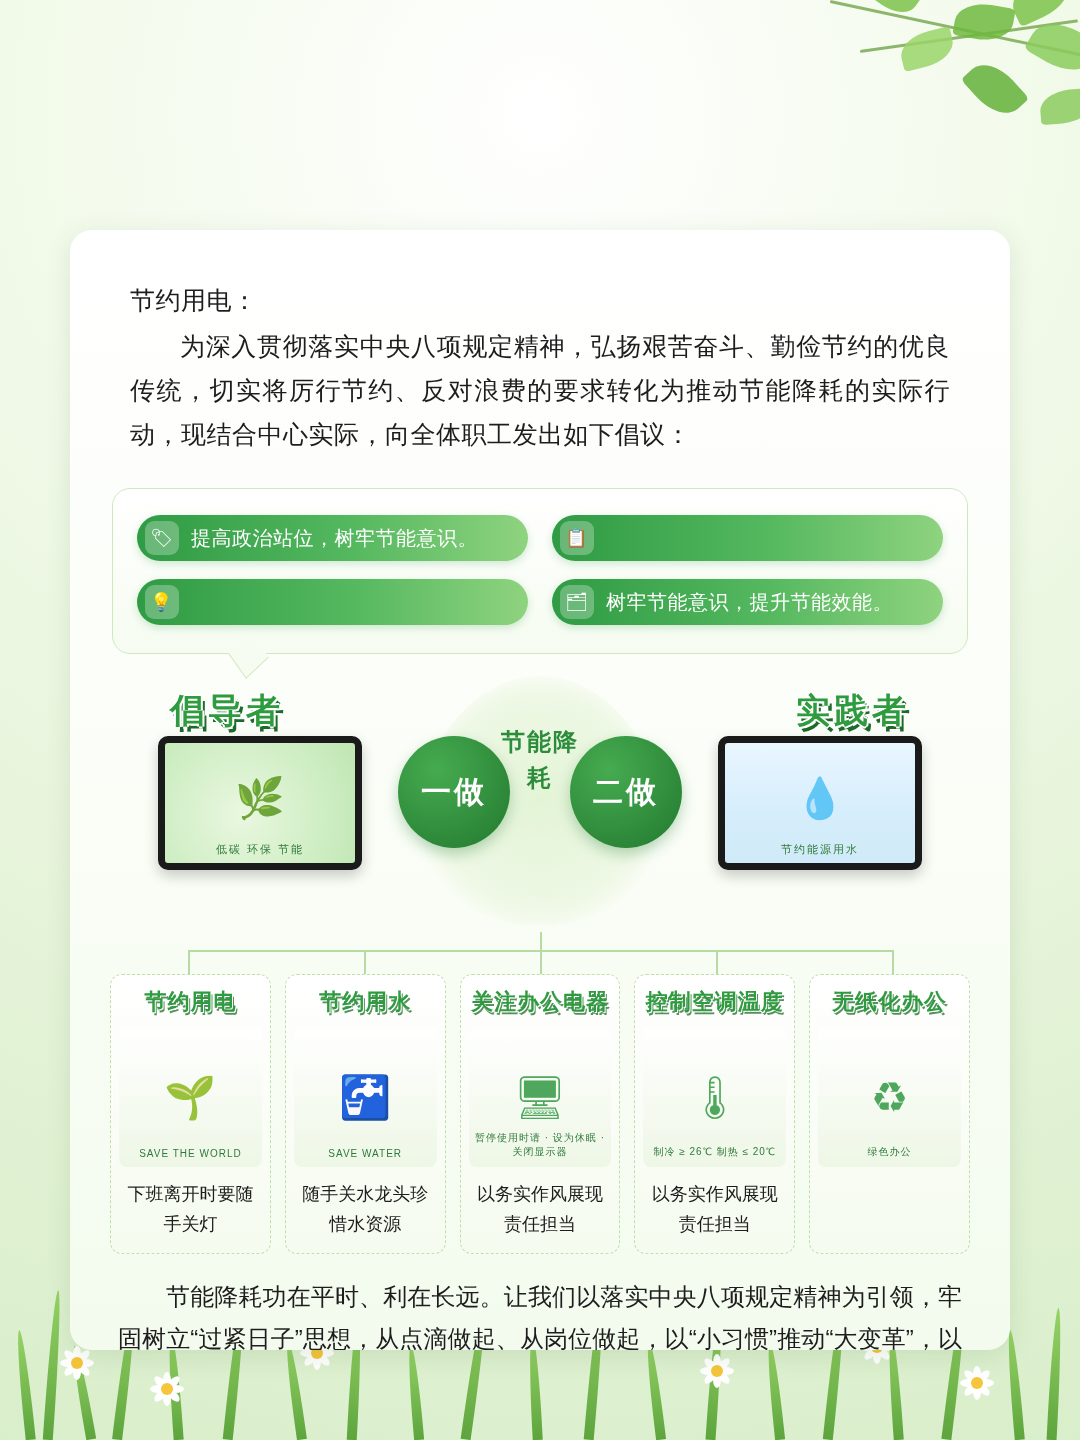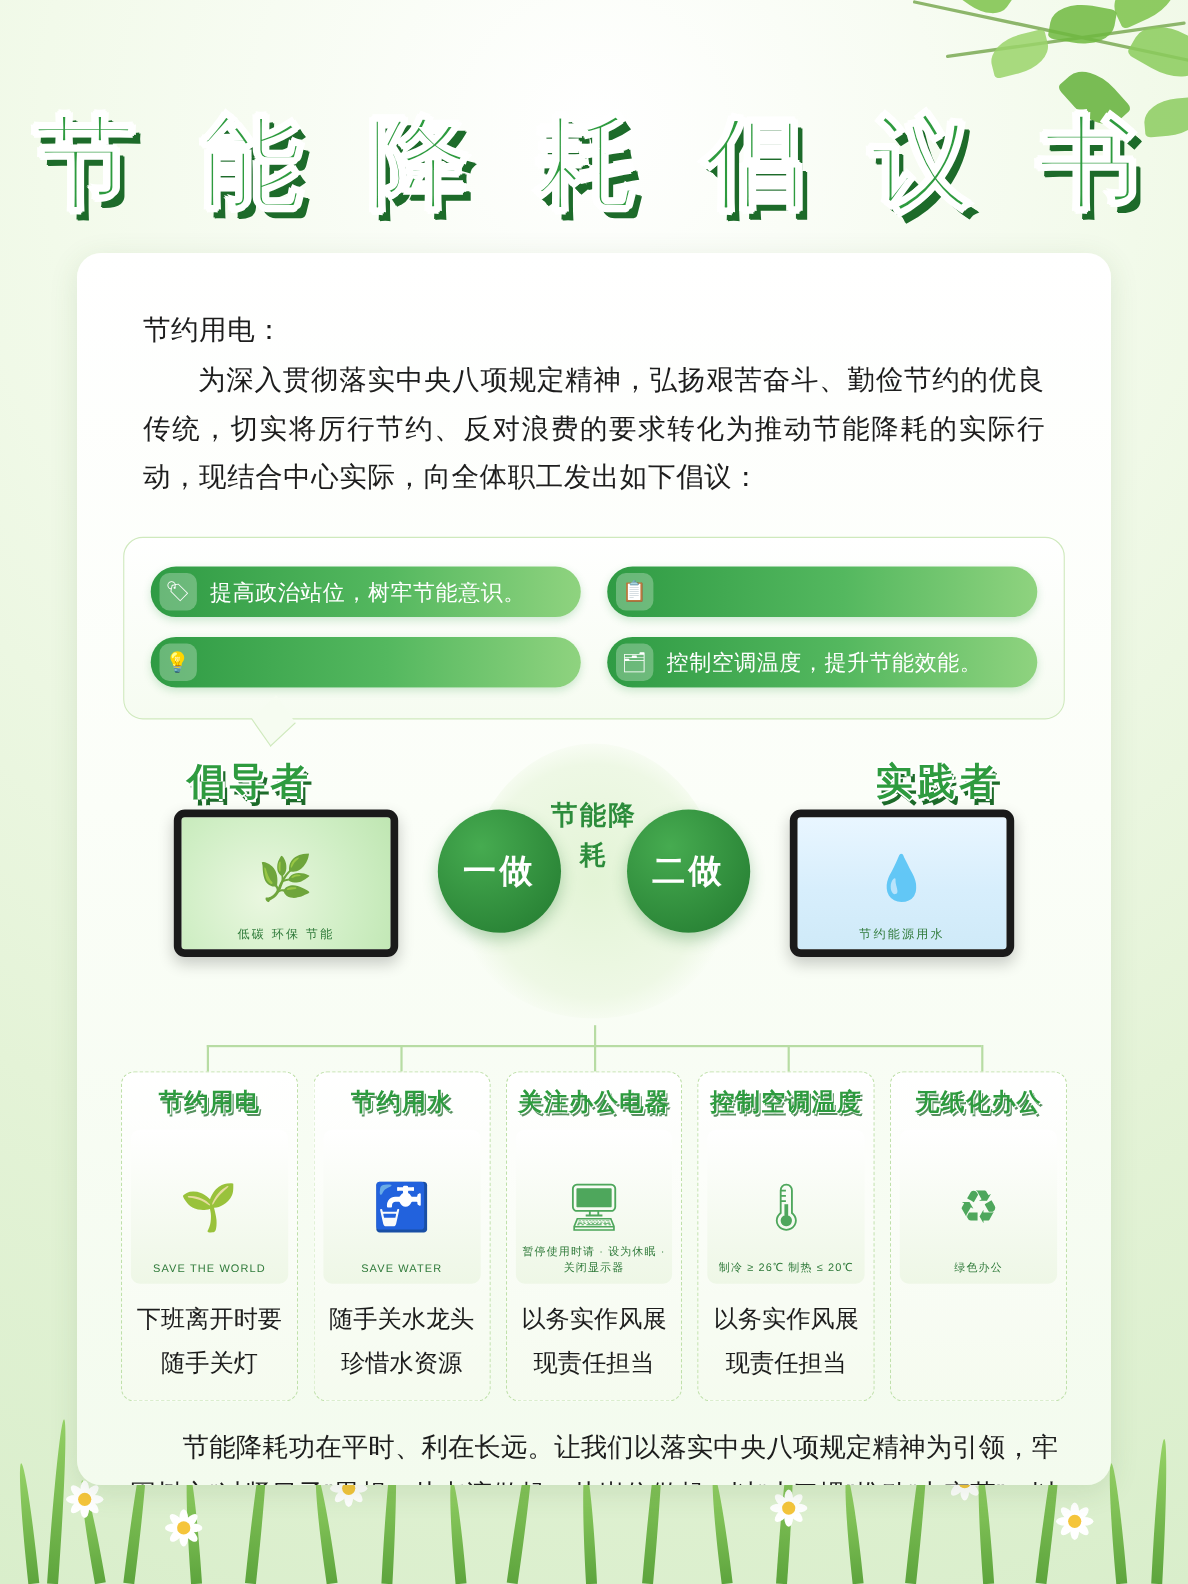--- a/index.html
+++ b/index.html
@@ -350,23 +350,23 @@
   .tip-art .sub {
     position: absolute;
     bottom: 8px;
     left: 0;
     right: 0;
     font-size: 10px;
     color: #2f7a3a;
     letter-spacing: 1px;
   }
   .tip-text {
-    font-size: 22px;
+    font-size: 18px;
     color: #1d1d1d;
-    line-height: 40px;
+    line-height: 30px;
   }
 
   
   .closing {
     margin: 22px 48px 0 48px;
     font-size: 24px;
     line-height: 42px;
     color: #1d1d1d;
     text-indent: 48px;
     text-align: justify;
@@ -382,23 +382,20 @@
     <div class="branch" style="left:150px; top:80px; width:220px; transform:rotate(-8deg);"></div>
     <div class="leaf" style="left:300px; top:6px; width:62px; height:40px; transform:rotate(-25deg);"></div>
     <div class="leaf" style="left:245px; top:34px; width:58px; height:36px; transform:rotate(10deg); background:#6fb93f;"></div>
     <div class="leaf" style="left:320px; top:56px; width:66px; height:42px; transform:rotate(30deg); background:#8bcb5c;"></div>
     <div class="leaf" style="left:190px; top:62px; width:54px; height:34px; transform:rotate(-14deg); background:#9ad36a;"></div>
     <div class="leaf" style="left:255px; top:100px; width:60px; height:38px; transform:rotate(48deg); background:#63b03a;"></div>
     <div class="leaf" style="left:330px; top:120px; width:52px; height:33px; transform:rotate(-5deg); background:#8ccb5f;"></div>
     <div class="leaf" style="left:160px; top:10px; width:48px; height:30px; transform:rotate(35deg); background:#7cc24a;"></div>
   </div>
 
-  <div class="title-wrap">
-    <div class="title">节 能 降 耗 倡 议 书</div>
-  </div>
 
   <div class="card">
 
     <div class="intro">
       <p class="salutation">节约用电：</p>
       <p class="para">为深入贯彻落实中央八项规定精神，弘扬艰苦奋斗、勤俭节约的优良传统，切实将厉行节约、反对浪费的要求转化为推动节能降耗的实际行动，现结合中心实际，向全体职工发出如下倡议：</p>
     </div>
 
     <div class="pill-panel">
       <div class="pill">
@@ -406,21 +403,21 @@
         <span>提高政治站位，树牢节能意识。</span>
       </div>
       <div class="pill">
         <span class="pill-icon">📋</span>
       </div>
       <div class="pill">
         <span class="pill-icon">💡</span>
       </div>
       <div class="pill">
         <span class="pill-icon">🗂</span>
-        <span>控制空调温度，提升节能效能。</span>
+        <span>树牢节能意识，提升节能效能。</span>
       </div>
     </div>
 
     <div class="mid">
       <div class="mid-bg-leaf"></div>
 
       <div class="role-label role-left">倡导者</div>
       <div class="role-label role-right">实践者</div>
 
       <div class="thumb thumb-left">

